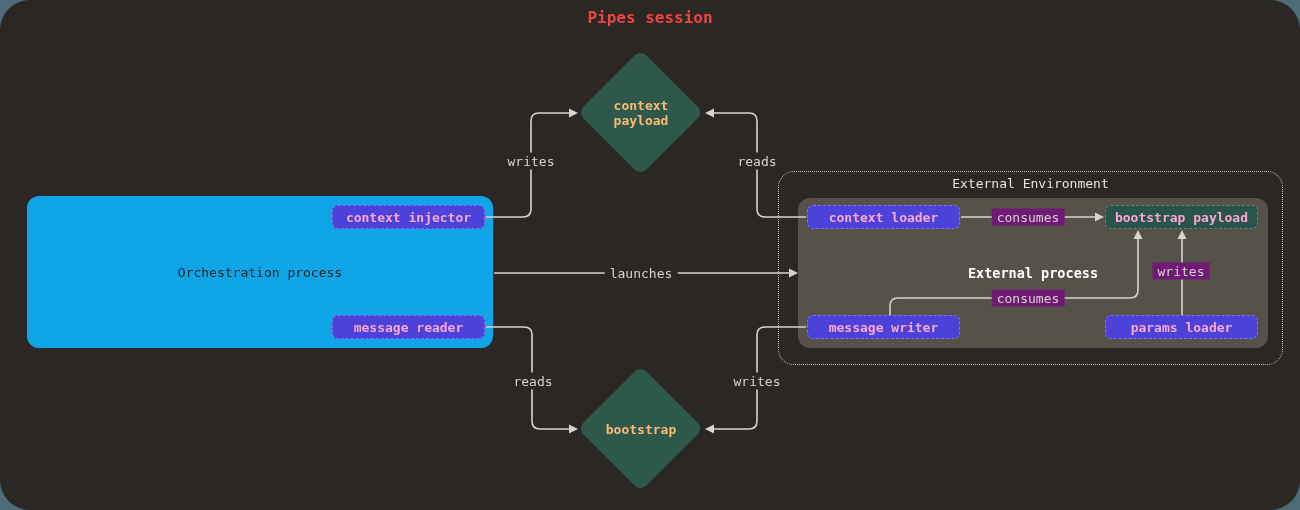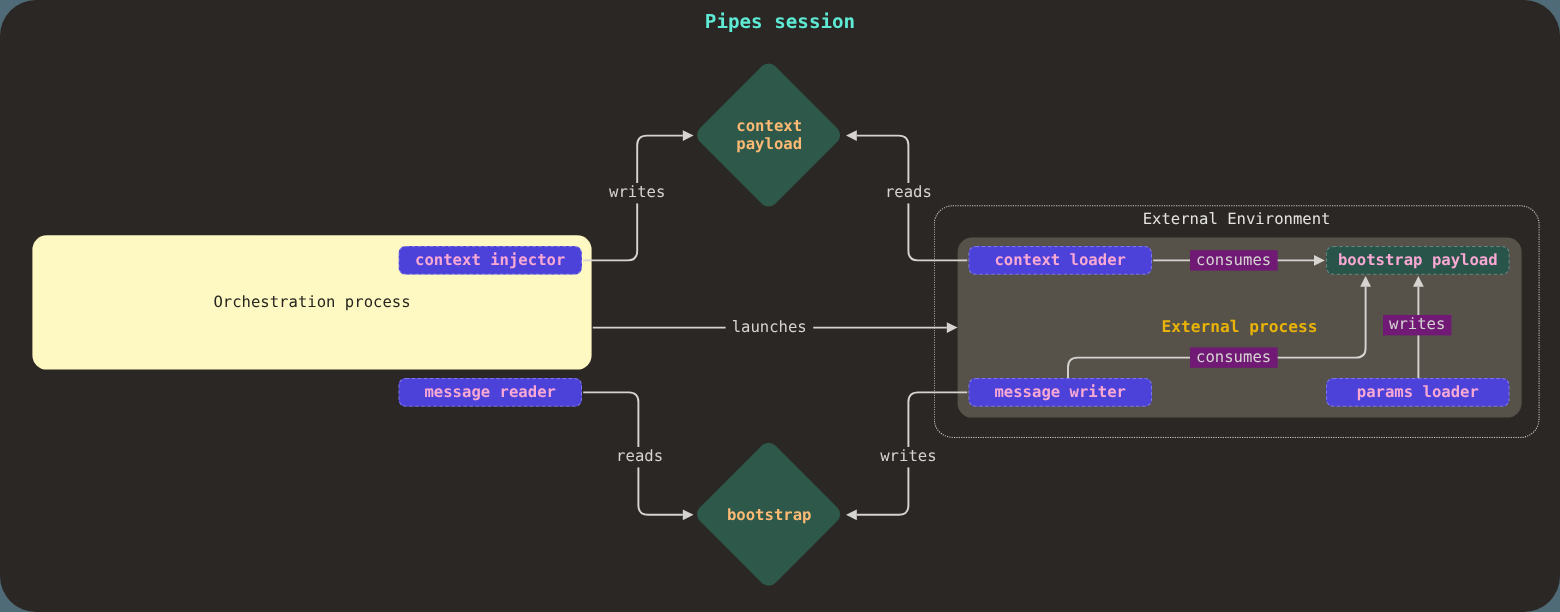--- a/index.html
+++ b/index.html
@@ -14,29 +14,29 @@
     border-radius: 30px;
     overflow: hidden;
   }
 
   .title {
     position: absolute;
     left: 0; right: 0; top: 8px;
     text-align: center;
     font-size: 16px;
     font-weight: bold;
-    color: #5eead4;
+    color: #ef4444;
   }
 
   
   .orchestration-box {
     position: absolute;
     left: 27px; top: 196px;
-    width: 466px; height: 112px;
-    background: #fef9c3;
+    width: 466px; height: 152px;
+    background: #0ea5e9;
     border-radius: 12px;
   }
   .orchestration-label {
     position: absolute;
     left: 0; right: 0; top: 50%;
     transform: translateY(-50%);
     text-align: center;
     font-size: 13px;
     color: #26251f;
   }
@@ -63,21 +63,21 @@
     background: #56524a;
     border-radius: 12px;
   }
   .process-label {
     position: absolute;
     left: 0; right: 0; top: 50%;
     transform: translateY(-50%);
     text-align: center;
     font-size: 13.5px;
     font-weight: bold;
-    color: #eab308;
+    color: #ffffff;
   }
 
   
   .edges {
     position: absolute;
     left: 0; top: 0;
     width: 1300px; height: 510px;
   }
   .edges path {
     fill: none;

